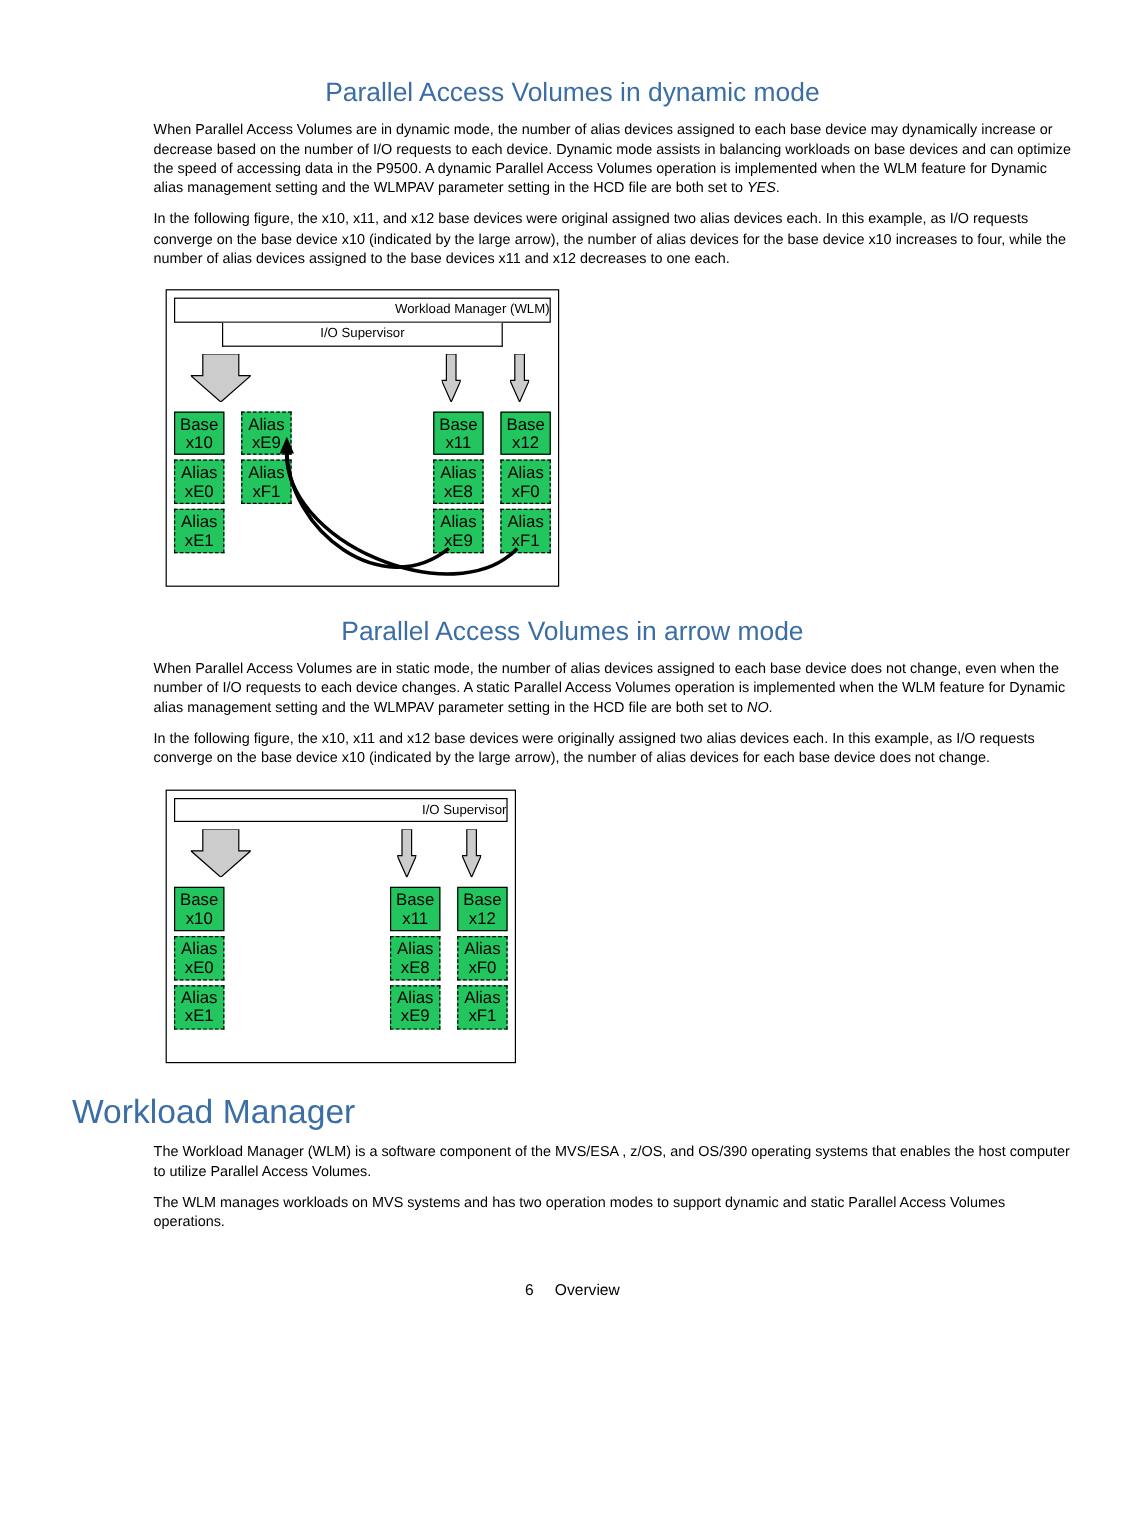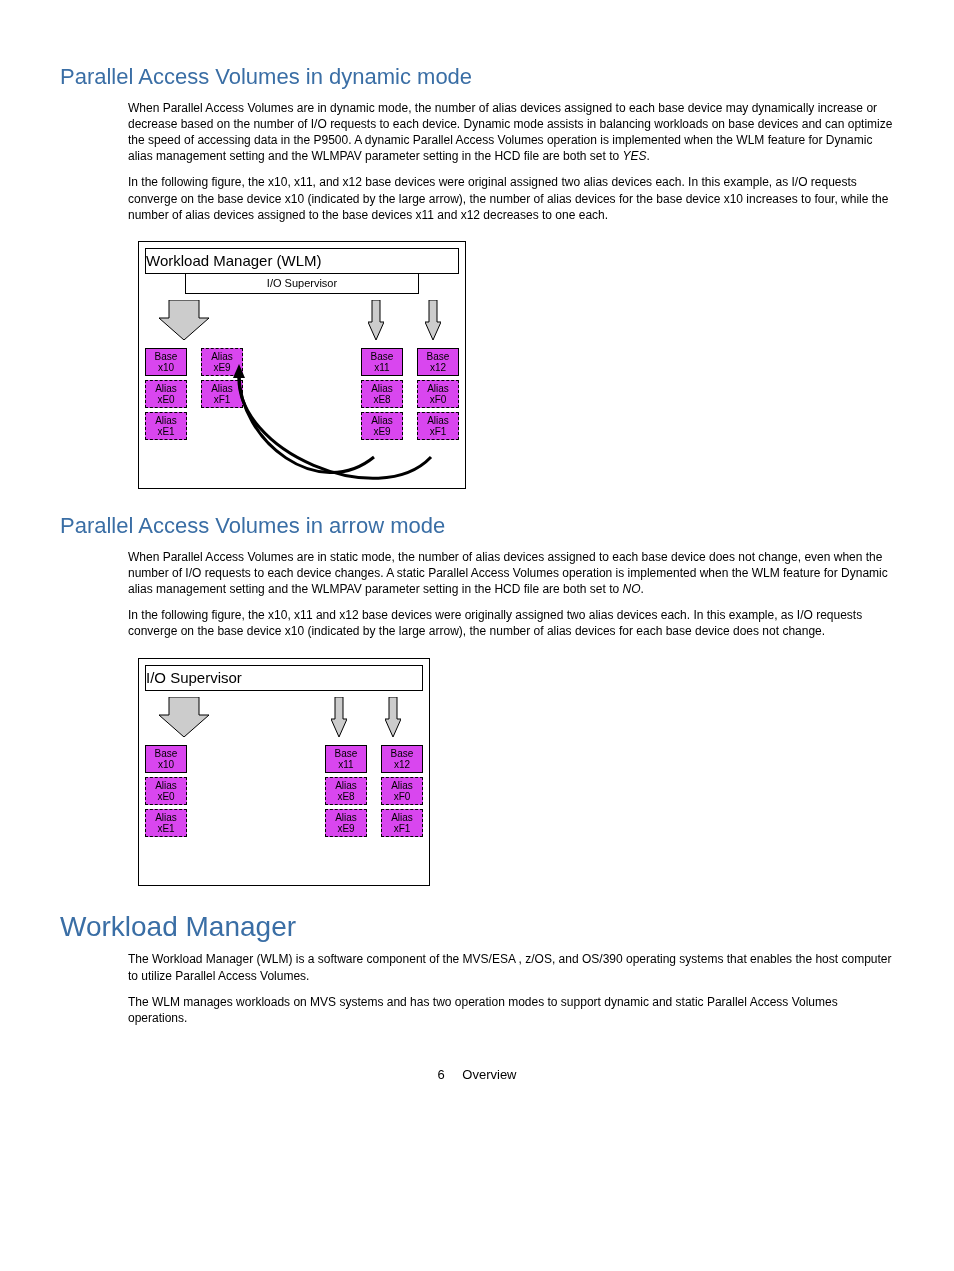--- a/index.html
+++ b/index.html
@@ -11,20 +11,21 @@
     line-height: 1.35;
     width: 954px;
     box-sizing: border-box;
   }
   h2 {
     color: #3a6ea5;
     font-weight: 400;
     font-size: 22px;
     margin: 12px 0 8px 0;
     font-family: "Segoe UI Light", "Helvetica Neue", Arial, sans-serif;
+    text-align: center;
   }
   h1.section {
     color: #3a6ea5;
     font-weight: 300;
     font-size: 28px;
     margin: 8px 0 6px 0;
     font-family: "Segoe UI Light", "Helvetica Neue", Arial, sans-serif;
   }
   .body-para {
     margin: 0 0 10px 0;
@@ -42,22 +43,22 @@
   .diagram {
     margin: 18px 0 22px 78px;
     border: 1px solid #000;
     background: #fff;
     position: relative;
     font-family: Arial, sans-serif;
   }
   .diagram-inner { padding: 6px; }
   .header-row {
     border: 1px solid #000;
-    text-align: left;
-    font-size: 15px;
+    text-align: right;
+    font-size: 11px;
     padding: 2px 0;
     background: #fff;
   }
   .sub-row {
     border: 1px solid #000;
     border-top: none;
     margin: 0 40px;
     text-align: center;
     font-size: 11px;
     padding: 2px 0;
@@ -77,25 +78,25 @@
     top: 6px;
     width: 16px;
   }
   .dev-row {
     display: flex;
     margin-top: 4px;
   }
   .dev-box {
     width: 38px;
     border: 1px solid #000;
-    font-size: 10px;
+    font-size: 14px;
     text-align: center;
     padding: 2px 1px;
     line-height: 1.1;
-    background: #d946ef;
+    background: #22c55e;
   }
   .dev-box.alias { border-style: dashed; }
   .spacer { flex: 0 0 14px; }
   .gap-mid { flex: 1; min-width: 100px; }
   .curve-svg {
     position: absolute;
     pointer-events: none;
   }
 </style>
 </head>

